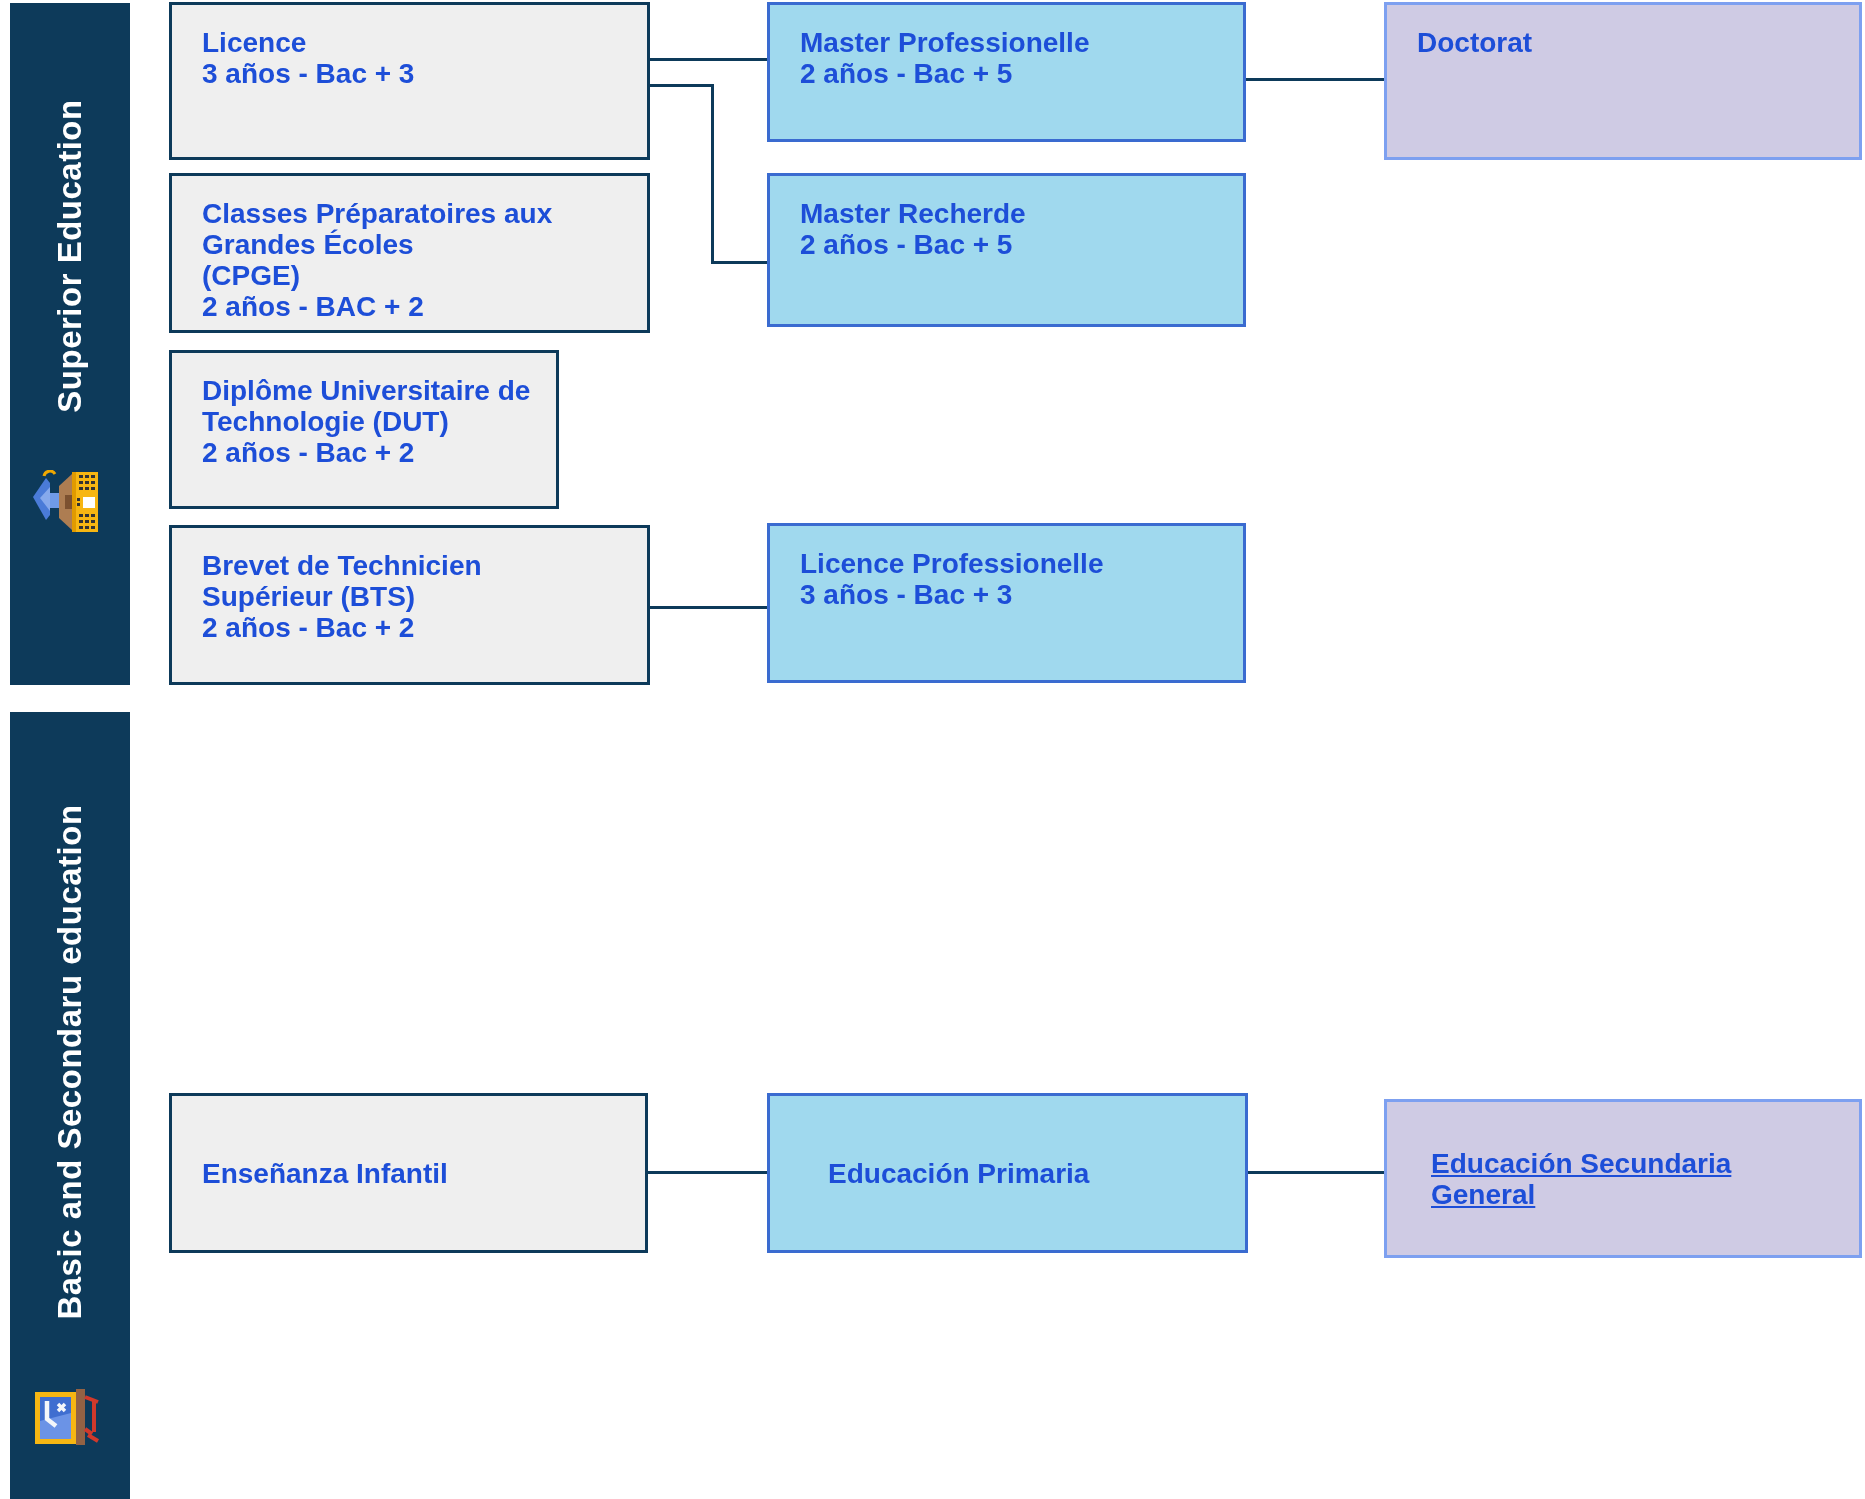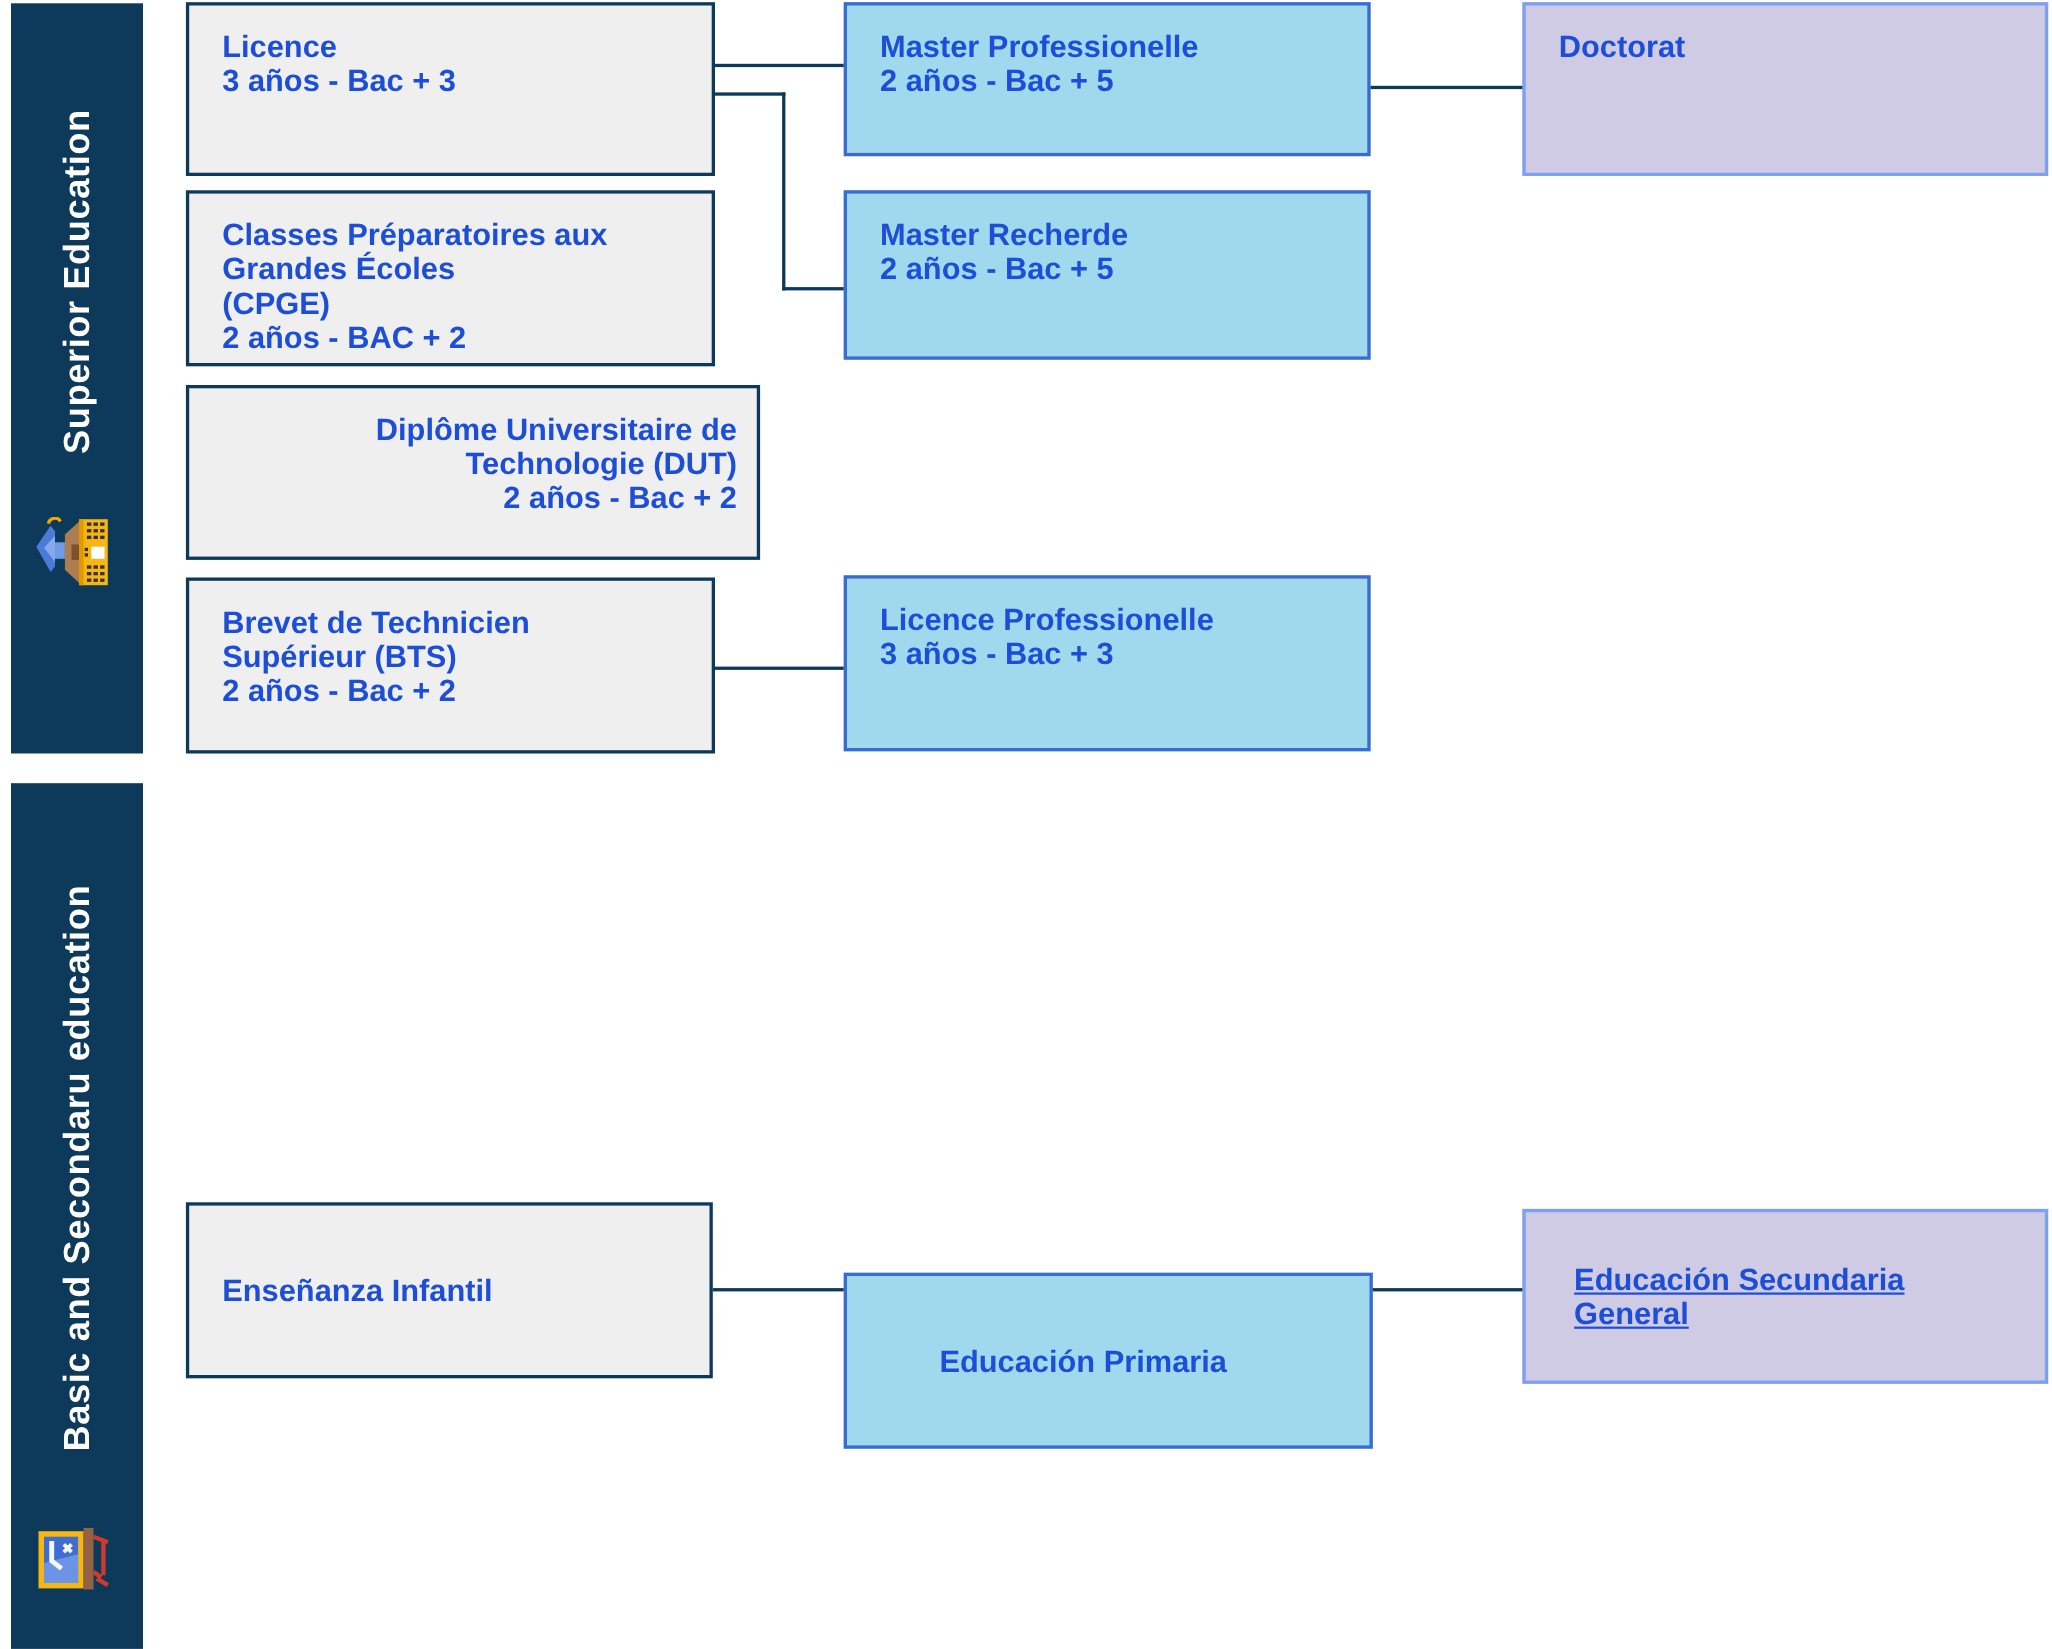--- a/index.html
+++ b/index.html
@@ -33,28 +33,28 @@
     padding:22px 18px 0 30px;
   }
   .box span { display:block; }
   .box.gray   { background:#efefef; border:3px solid #0d3a5a; }
   .box.blue   { background:#a0d9ee; border:3px solid #3a6bd0; }
   .box.purple { background:#cfcbe4; border:3px solid #7da0f0; }
   .box.vcenter { justify-content:center; padding-top:0; }
 
   #box-licence         { left:169px;  top:2px;    width:481px; height:158px; }
   #box-cpge            { left:169px;  top:173px;  width:481px; height:160px; }
-  #box-dut             { left:169px;  top:350px;  width:522px; height:159px;text-align:right; }
+  #box-dut             { left:169px;  top:350px;  width:390px; height:159px; }
   #box-bts             { left:169px;  top:525px;  width:481px; height:160px; }
   #box-master-prof     { left:767px;  top:2px;    width:479px; height:140px; }
   #box-master-recherde { left:767px;  top:173px;  width:479px; height:154px; }
   #box-licence-prof    { left:767px;  top:523px;  width:479px; height:160px; }
   #box-doctorat        { left:1384px; top:2px;    width:478px; height:158px; }
   #box-ensenanza       { left:169px;  top:1093px; width:479px; height:160px; }
-  #box-primaria        { left:767px;  top:1157px; width:481px; height:160px; padding-left:84px; }
+  #box-primaria        { left:767px;  top:1093px; width:481px; height:160px; padding-left:58px; }
   #box-secundaria      { left:1384px; top:1099px; width:478px; height:159px; padding-left:44px;text-decoration:underline; }
 
   
   .h-line { position:absolute; height:3px; background:#0d3a5a; }
   .v-line { position:absolute; width:3px;  background:#0d3a5a; }
   #c-licence-mprof      { left:650px;  top:58px;   width:117px; }
   #c-licence-mrech-a    { left:650px;  top:84px;   width:64px;  }
   #c-licence-mrech-b    { left:711px;  top:84px;   height:180px;}
   #c-licence-mrech-c    { left:711px;  top:261px;  width:56px;  }
   #c-mprof-doctorat     { left:1246px; top:78px;   width:138px; }

